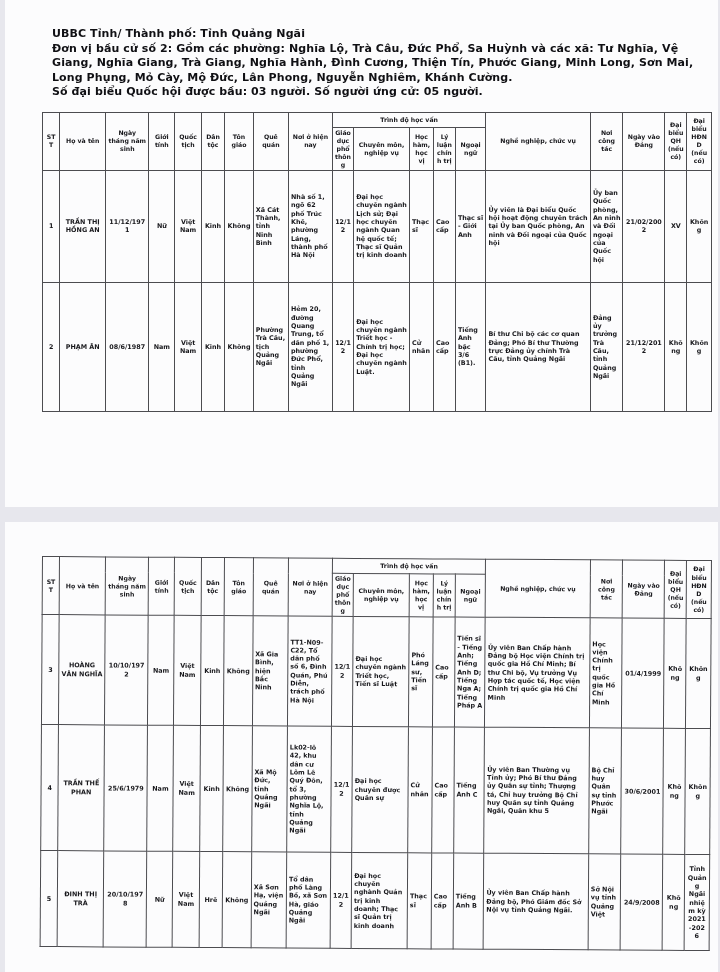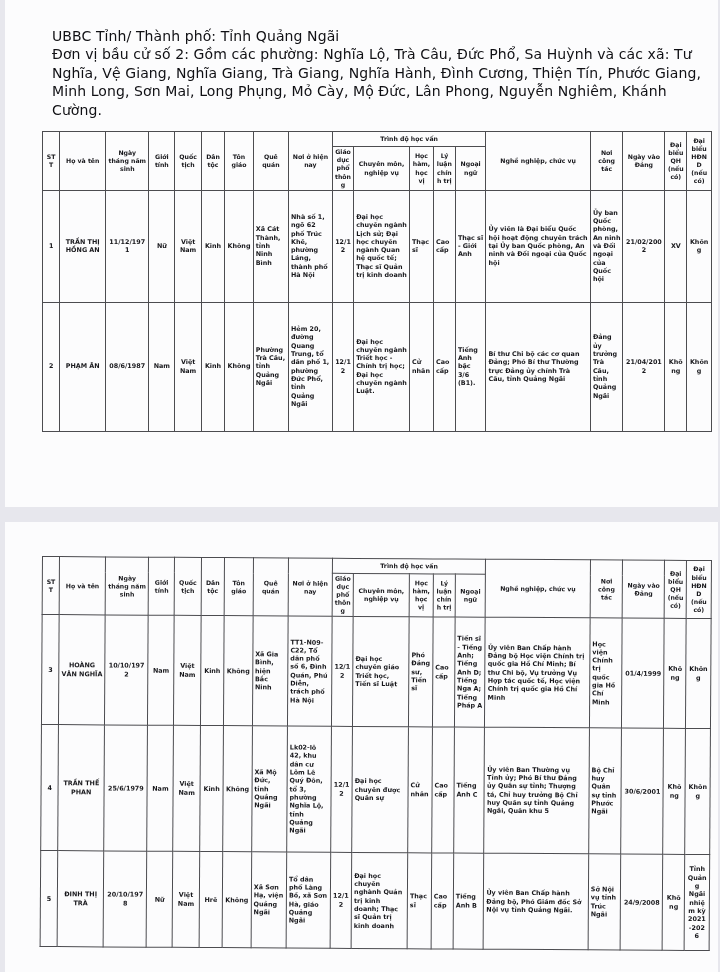--- a/index.html
+++ b/index.html
@@ -14,22 +14,22 @@
     position: absolute;
     left: 5px;
     width: 713px;
     background: #fcfcfd;
   }
   #page1 { top: 0; height: 507px; }
   #page2 { top: 522px; height: 450px; }
 
   .doc-header {
     margin: 27px 8px 12px 47px;
-    font-size: 14px;
-    font-weight: normal;
+    font-size: 11px;
+    font-weight: bold;
     line-height: 1.32;
     color: #101014;
     letter-spacing: 0.1px;
   }
   .doc-header div { margin: 0; }
 
   table.roster {
     border-collapse: collapse;
     table-layout: fixed;
     width: 670px;
@@ -68,20 +68,21 @@
   #table2 tbody tr:nth-child(2) { height: 126px; }
   #table2 tbody tr:nth-child(3) { height: 96px; }
 </style>
 </head>
 <body>
 
 <div class="page" id="page1">
   <div class="doc-header">
     <div>UBBC Tỉnh/ Thành phố: Tỉnh Quảng Ngãi</div>
     <div>Đơn vị bầu cử số 2: Gồm các phường: Nghĩa Lộ, Trà Câu, Đức Phổ, Sa Huỳnh và các xã: Tư Nghĩa, Vệ Giang, Nghĩa Giang, Trà Giang, Nghĩa Hành, Đình Cương, Thiện Tín, Phước Giang, Minh Long, Sơn Mai, Long Phụng, Mỏ Cày, Mộ Đức, Lân Phong, Nguyễn Nghiêm, Khánh Cường.</div>
+    <div>Số đại biểu Quốc hội được bầu: 03 người. Số người ứng cử: 05 người.</div>
   </div>
   <table class="roster" id="table1">
       <colgroup>
         <col style="width: 2.6%;">
         <col style="width: 6.9%;">
         <col style="width: 6.5%;">
         <col style="width: 3.9%;">
         <col style="width: 4%;">
         <col style="width: 3.5%;">
         <col style="width: 4.3%;">
@@ -147,30 +148,30 @@
           <td>Không</td>
         </tr>
         <tr>
           <td>2</td>
           <td>PHẠM ÂN</td>
           <td>08/6/1987</td>
           <td>Nam</td>
           <td>Việt Nam</td>
           <td>Kinh</td>
           <td>Không</td>
-          <td class="left">Phường Trà Câu, tỉnh Quảng Ngãi</td>
+          <td class="left">Phường Trà Câu, tịch Quảng Ngãi</td>
           <td class="left">Hẻm 20, đường Quang Trung, tổ dân phố 1, phường Đức Phổ, tỉnh Quảng Ngãi</td>
           <td>12/12</td>
           <td class="left">Đại học chuyên ngành Triết học - Chính trị học; Đại học chuyên ngành Luật.</td>
           <td class="left">Cử nhân</td>
           <td class="left">Cao cấp</td>
           <td class="left">Tiếng Anh bậc 3/6 (B1).</td>
           <td class="left">Bí thư Chi bộ các cơ quan Đảng; Phó Bí thư Thường trực Đảng ủy chính Trà Câu, tỉnh Quảng Ngãi</td>
           <td class="left">Đảng ủy trưởng Trà Câu, tỉnh Quảng Ngãi</td>
-          <td>21/04/2012</td>
+          <td>21/12/2012</td>
           <td>Không</td>
           <td>Không</td>
         </tr>
       </tbody>
     </table>
 </div>
 
 <div class="page" id="page2">
   <table class="roster" id="table2">
       <colgroup>
@@ -225,22 +226,22 @@
           <td>3</td>
           <td>HOÀNG VĂN NGHĨA</td>
           <td>10/10/1972</td>
           <td>Nam</td>
           <td>Việt Nam</td>
           <td>Kinh</td>
           <td>Không</td>
           <td class="left">Xã Gia Bình, hiện Bắc Ninh</td>
           <td class="left">TT1-N09-C22, Tổ dân phố số 6, Đình Quán, Phú Diễn, trách phố Hà Nội</td>
           <td>12/12</td>
-          <td class="left">Đại học chuyên giáo Triết học, Tiến sĩ Luật</td>
-          <td class="left">Phó Đảng sư, Tiến sĩ</td>
+          <td class="left">Đại học chuyên ngành Triết học, Tiến sĩ Luật</td>
+          <td class="left">Phó Láng sư, Tiến sĩ</td>
           <td class="left">Cao cấp</td>
           <td class="left">Tiến sĩ - Tiếng Anh; Tiếng Anh D; Tiếng Nga A; Tiếng Pháp A</td>
           <td class="left">Ủy viên Ban Chấp hành Đảng bộ Học viện Chính trị quốc gia Hồ Chí Minh; Bí thư Chi bộ, Vụ trưởng Vụ Hợp tác quốc tế, Học viện Chính trị quốc gia Hồ Chí Minh</td>
           <td class="left">Học viện Chính trị quốc gia Hồ Chí Minh</td>
           <td>01/4/1999</td>
           <td>Không</td>
           <td>Không</td>
         </tr>
         <tr>
           <td>4</td>
@@ -272,20 +273,20 @@
           <td>Hrê</td>
           <td>Không</td>
           <td class="left">Xã Sơn Hạ, viện Quảng Ngãi</td>
           <td class="left">Tổ dân phố Làng Bồ, xã Sơn Hà, giáo Quảng Ngãi</td>
           <td>12/12</td>
           <td class="left">Đại học chuyên nghành Quản trị kinh doanh; Thạc sĩ Quản trị kinh doanh</td>
           <td class="left">Thạc sĩ</td>
           <td class="left">Cao cấp</td>
           <td class="left">Tiếng Anh B</td>
           <td class="left">Ủy viên Ban Chấp hành Đảng bộ, Phó Giám đốc Sở Nội vụ tỉnh Quảng Ngãi.</td>
-          <td class="left">Sở Nội vụ tỉnh Trúc Ngãi</td>
+          <td class="left">Sở Nội vụ tỉnh Quảng Việt</td>
           <td>24/9/2008</td>
           <td>Không</td>
           <td>Tỉnh Quảng Ngãi nhiệm kỳ 2021-2026</td>
         </tr>
       </tbody>
     </table>
 </div>
 
 </body></html>

